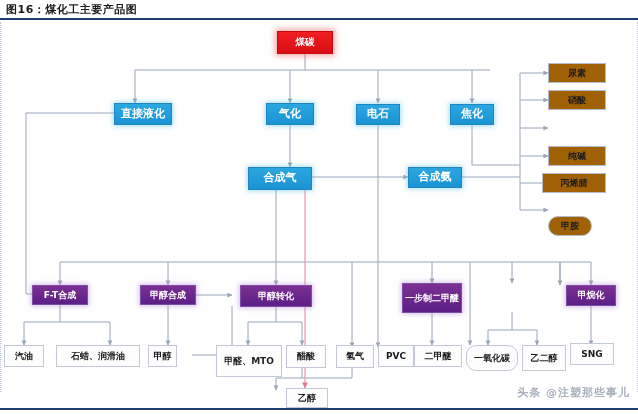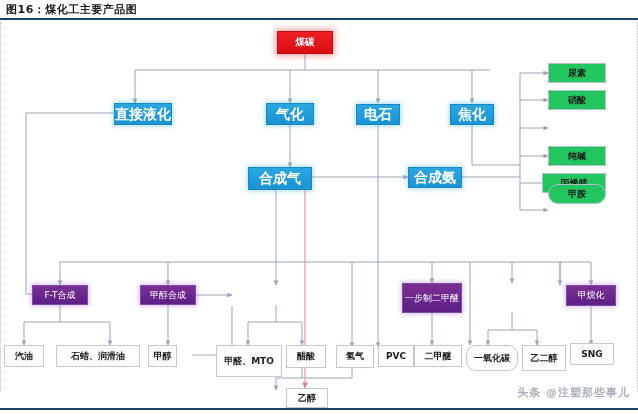--- a/index.html
+++ b/index.html
@@ -47,31 +47,31 @@
   }
   .n-red {
     background: linear-gradient(180deg,#ef1f24 0%, #d80d12 100%);
     border: 1px solid #c40c10;
     color: #ffffff; font-size: 9.5px; font-weight: bold;
     box-shadow: 0 0 6px 2px rgba(240,60,60,.45);
   }
   .n-blue {
     background: linear-gradient(180deg,#2ba7e0 0%, #1b93d4 100%);
     border: 1px solid #1a86c4;
-    color: #ffffff; font-size: 14px; font-weight: bold;
+    color: #ffffff; font-size: 11px; font-weight: bold;
     box-shadow: 0 0 5px 1px rgba(90,190,235,.55);
   }
   .n-purple {
     background: linear-gradient(180deg,#7c2f92 0%, #5c1f86 100%);
     border: 1px solid #7b4fa8;
-    color: #ffffff; font-size: 9px; font-weight: normal;
+    color: #ffffff; font-size: 9px; font-weight: bold;
     box-shadow: 0 0 5px 1px rgba(186,140,214,.6);
   }
   .n-white {
-    background: #22c55e;
+    background: #a16207;
     border: 1px solid #b4bcc9;
     color: #1d1d1d; font-size: 9px; font-weight: bold;
   }
   .n-white-plain {
     background: #fdfdfe;
     border: 1px solid #c2c8d4;
     color: #1d1d1d; font-size: 9px; font-weight: bold;
   }
 
   
@@ -192,24 +192,25 @@
   <div class="node n-blue" style="left:356px; top:104px; width:44px; height:21px;">电石</div>
   <div class="node n-blue" style="left:450px; top:104px; width:44px; height:21px;">焦化</div>
 
   <div class="node n-blue" style="left:248px; top:167px; width:64px; height:23px;">合成气</div>
   <div class="node n-blue" style="left:408px; top:167px; width:54px; height:21px;">合成氨</div>
 
   <div class="node n-white" style="left:548px; top:63px; width:58px; height:20px;">尿素</div>
   <div class="node n-white" style="left:548px; top:90px; width:58px; height:20px;">硝酸</div>
   <div class="node n-white" style="left:548px; top:146px; width:58px; height:20px;">纯碱</div>
   <div class="node n-white" style="left:542px; top:173px; width:64px; height:20px;">丙烯腈</div>
-  <div class="node n-white" style="left:548px; top:184px; width:58px; height:20px;border-radius:10px;">甲胺</div>
+  <div class="node n-white" style="left:548px; top:216px; width:44px; height:20px;border-radius:10px;">甲胺</div>
 
   <div class="node n-purple" style="left:32px; top:285px; width:56px; height:20px;">F-T合成</div>
   <div class="node n-purple" style="left:140px; top:285px; width:56px; height:20px;">甲醇合成</div>
+  <div class="node n-purple" style="left:240px; top:285px; width:72px; height:22px;">甲醇转化</div>
   <div class="node n-purple" style="left:402px; top:283px; width:60px; height:30px;">一步制二甲醚</div>
   <div class="node n-purple" style="left:566px; top:285px; width:50px; height:21px;">甲烷化</div>
 
   <div class="node n-white-plain" style="left:4px; top:345px; width:40px; height:22px;">汽油</div>
   <div class="node n-white-plain" style="left:56px; top:345px; width:84px; height:22px;">石蜡、润滑油</div>
   <div class="node n-white-plain" style="left:148px; top:345px; width:29px; height:22px;">甲醇</div>
   <div class="node n-white-plain" style="left:216px; top:345px; width:66px; height:32px;">甲醛、MTO</div>
   <div class="node n-white-plain" style="left:286px; top:345px; width:40px; height:23px;">醋酸</div>
   <div class="node n-white-plain" style="left:336px; top:345px; width:38px; height:23px;">氢气</div>
   <div class="node n-white-plain" style="left:378px; top:345px; width:36px; height:22px;">PVC</div>

